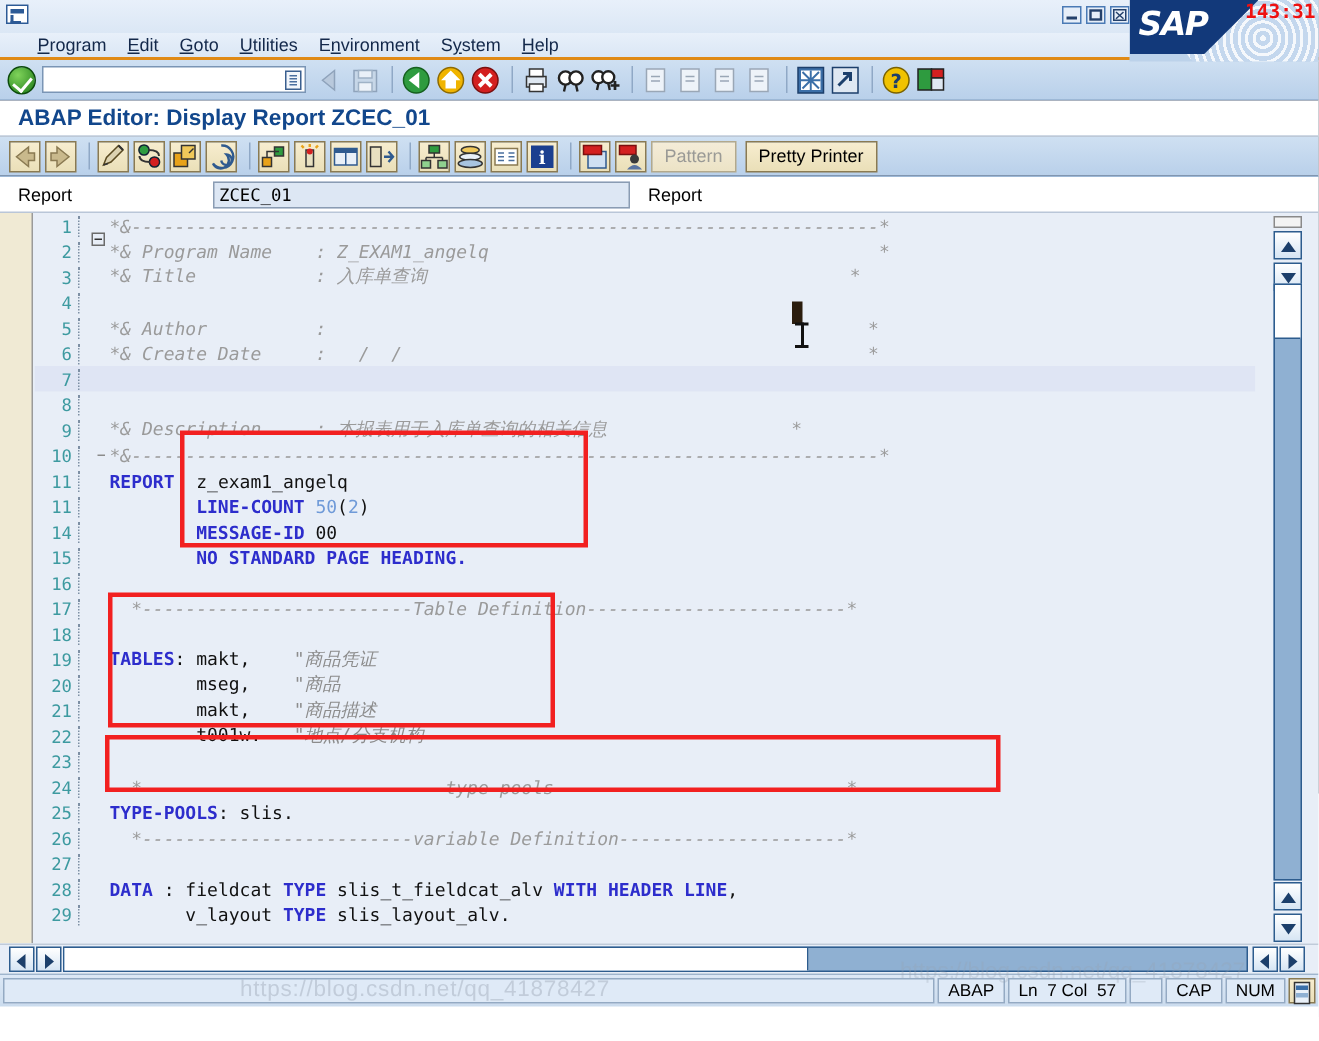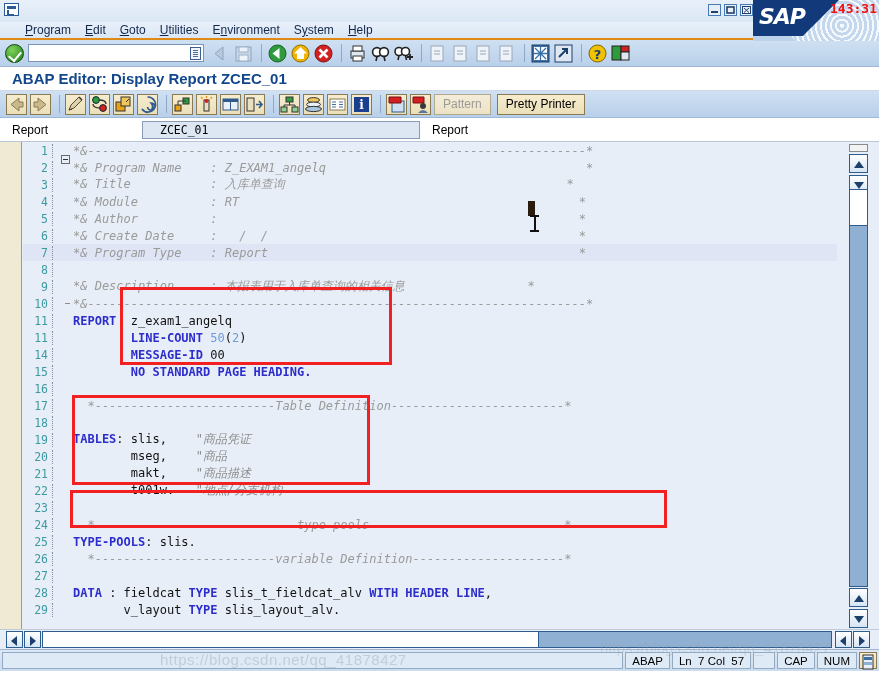--- a/index.html
+++ b/index.html
@@ -221,21 +221,21 @@
     padding-left: 12px;
     border-bottom: 1px solid #b9c6d8;
   }
   .rep-label { width: 130px; font-size: 12px; color: #000; }
   .rep-input {
     width: 278px; height: 18px;
     background: #dde7f4;
     border: 1px solid #8a9cb3;
     font-family: "DejaVu Sans Mono", monospace;
     font-size: 11.5px;
-    padding: 0 17px;
+    padding: 0 3px;
     line-height: 16px;
     color: #000;
   }
   .rep-status { margin-left: 12px; font-size: 12px; color: #000; }
 
   
   .editor-wrap {
     position: relative;
     height: 487px;
     background: #e8eef7;
@@ -758,35 +758,35 @@
     <div class="rep-status">Report</div>
   </div>
 
   <div class="editor-wrap">
     <div class="edge-left"></div>
 
     <div class="code-area" id="code-area">
         <div class="code-line"><div class="lineno">1</div><div class="fold"><span class="box"></span></div><div class="ctext"><span class="c-cmt">*&amp;---------------------------------------------------------------------*</span></div></div>
         <div class="code-line"><div class="lineno">2</div><div class="fold"><span class="bar"></span></div><div class="ctext"><span class="c-cmt">*&amp; Program Name    : Z_EXAM1_angelq                                    *</span></div></div>
         <div class="code-line"><div class="lineno">3</div><div class="fold"><span class="bar"></span></div><div class="ctext"><span class="c-cmt">*&amp; Title           : 入库单查询                                       *</span></div></div>
-        <div class="code-line"><div class="lineno">4</div><div class="fold"><span class="bar"></span></div><div class="ctext"><span class="c-cmt">*&amp; Module          : RT                                               *</span></div></div>
+        <div class="code-line"><div class="lineno">4</div><div class="fold"><span class="bar"></span></div></div>
         <div class="code-line"><div class="lineno">5</div><div class="fold"><span class="bar"></span></div><div class="ctext"><span class="c-cmt">*&amp; Author          :                                                  *</span></div></div>
         <div class="code-line"><div class="lineno">6</div><div class="fold"><span class="bar"></span></div><div class="ctext"><span class="c-cmt">*&amp; Create Date     :   /  /                                           *</span></div></div>
-        <div class="code-line hl"><div class="lineno">7</div><div class="fold"><span class="bar"></span></div><div class="ctext"><span class="c-cmt">*&amp; Program Type    : Report                                           *</span></div></div>
+        <div class="code-line hl"><div class="lineno">7</div><div class="fold"><span class="bar"></span></div></div>
         <div class="code-line"><div class="lineno">8</div><div class="fold"><span class="bar"></span></div></div>
         <div class="code-line"><div class="lineno">9</div><div class="fold"><span class="bar"></span></div><div class="ctext"><span class="c-cmt">*&amp; Description     : 本报表用于入库单查询的相关信息                 *</span></div></div>
         <div class="code-line"><div class="lineno">10</div><div class="fold"><span class="bar end endcap"></span></div><div class="ctext"><span class="c-cmt">*&amp;---------------------------------------------------------------------*</span></div></div>
         <div class="code-line"><div class="lineno">11</div><div class="fold"></div><div class="ctext"><span class="c-kw">REPORT</span><span class="c-plain">  z_exam1_angelq</span></div></div>
         <div class="code-line"><div class="lineno">11</div><div class="fold"></div><div class="ctext"><span class="c-plain">        </span><span class="c-kw">LINE-COUNT</span><span class="c-num"> 50</span><span class="c-plain">(</span><span class="c-num">2</span><span class="c-plain">)</span></div></div>
         <div class="code-line"><div class="lineno">14</div><div class="fold"></div><div class="ctext"><span class="c-plain">        </span><span class="c-kw">MESSAGE-ID</span><span class="c-plain"> 00</span></div></div>
         <div class="code-line"><div class="lineno">15</div><div class="fold"></div><div class="ctext"><span class="c-plain">        </span><span class="c-kw">NO STANDARD PAGE HEADING.</span></div></div>
         <div class="code-line"><div class="lineno">16</div><div class="fold"></div><div class="ctext"><span class="c-plain"></span></div></div>
         <div class="code-line"><div class="lineno">17</div><div class="fold"></div><div class="ctext"><span class="c-cmt">  *-------------------------Table Definition------------------------*</span></div></div>
         <div class="code-line"><div class="lineno">18</div><div class="fold"></div><div class="ctext"><span class="c-plain"></span></div></div>
-        <div class="code-line"><div class="lineno">19</div><div class="fold"></div><div class="ctext"><span class="c-kw">TABLES</span><span class="c-plain">: slis,    </span><span class="c-str">"商品凭证</span></div></div>
+        <div class="code-line"><div class="lineno">19</div><div class="fold"></div><div class="ctext"><span class="c-kw">TABLES</span><span class="c-plain">: makt,    </span><span class="c-str">"商品凭证</span></div></div>
         <div class="code-line"><div class="lineno">20</div><div class="fold"></div><div class="ctext"><span class="c-plain">        mseg,    </span><span class="c-str">"商品</span></div></div>
         <div class="code-line"><div class="lineno">21</div><div class="fold"></div><div class="ctext"><span class="c-plain">        makt,    </span><span class="c-str">"商品描述</span></div></div>
         <div class="code-line"><div class="lineno">22</div><div class="fold"></div><div class="ctext"><span class="c-plain">        t001w.   </span><span class="c-str">"地点/分支机构</span></div></div>
         <div class="code-line"><div class="lineno">23</div><div class="fold"></div><div class="ctext"><span class="c-plain"></span></div></div>
         <div class="code-line"><div class="lineno">24</div><div class="fold"></div><div class="ctext"><span class="c-cmt">  *----------------------------type-pools---------------------------*</span></div></div>
         <div class="code-line"><div class="lineno">25</div><div class="fold"></div><div class="ctext"><span class="c-kw">TYPE-POOLS</span><span class="c-plain">: slis.</span></div></div>
         <div class="code-line"><div class="lineno">26</div><div class="fold"></div><div class="ctext"><span class="c-cmt">  *-------------------------variable Definition---------------------*</span></div></div>
         <div class="code-line"><div class="lineno">27</div><div class="fold"></div><div class="ctext"><span class="c-plain"></span></div></div>
         <div class="code-line"><div class="lineno">28</div><div class="fold"></div><div class="ctext"><span class="c-kw">DATA</span><span class="c-plain"> : fieldcat </span><span class="c-kw">TYPE</span><span class="c-plain"> slis_t_fieldcat_alv </span><span class="c-kw">WITH HEADER LINE</span><span class="c-plain">,</span></div></div>
         <div class="code-line"><div class="lineno">29</div><div class="fold"></div><div class="ctext"><span class="c-plain">       v_layout </span><span class="c-kw">TYPE</span><span class="c-plain"> slis_layout_alv.</span></div></div>

